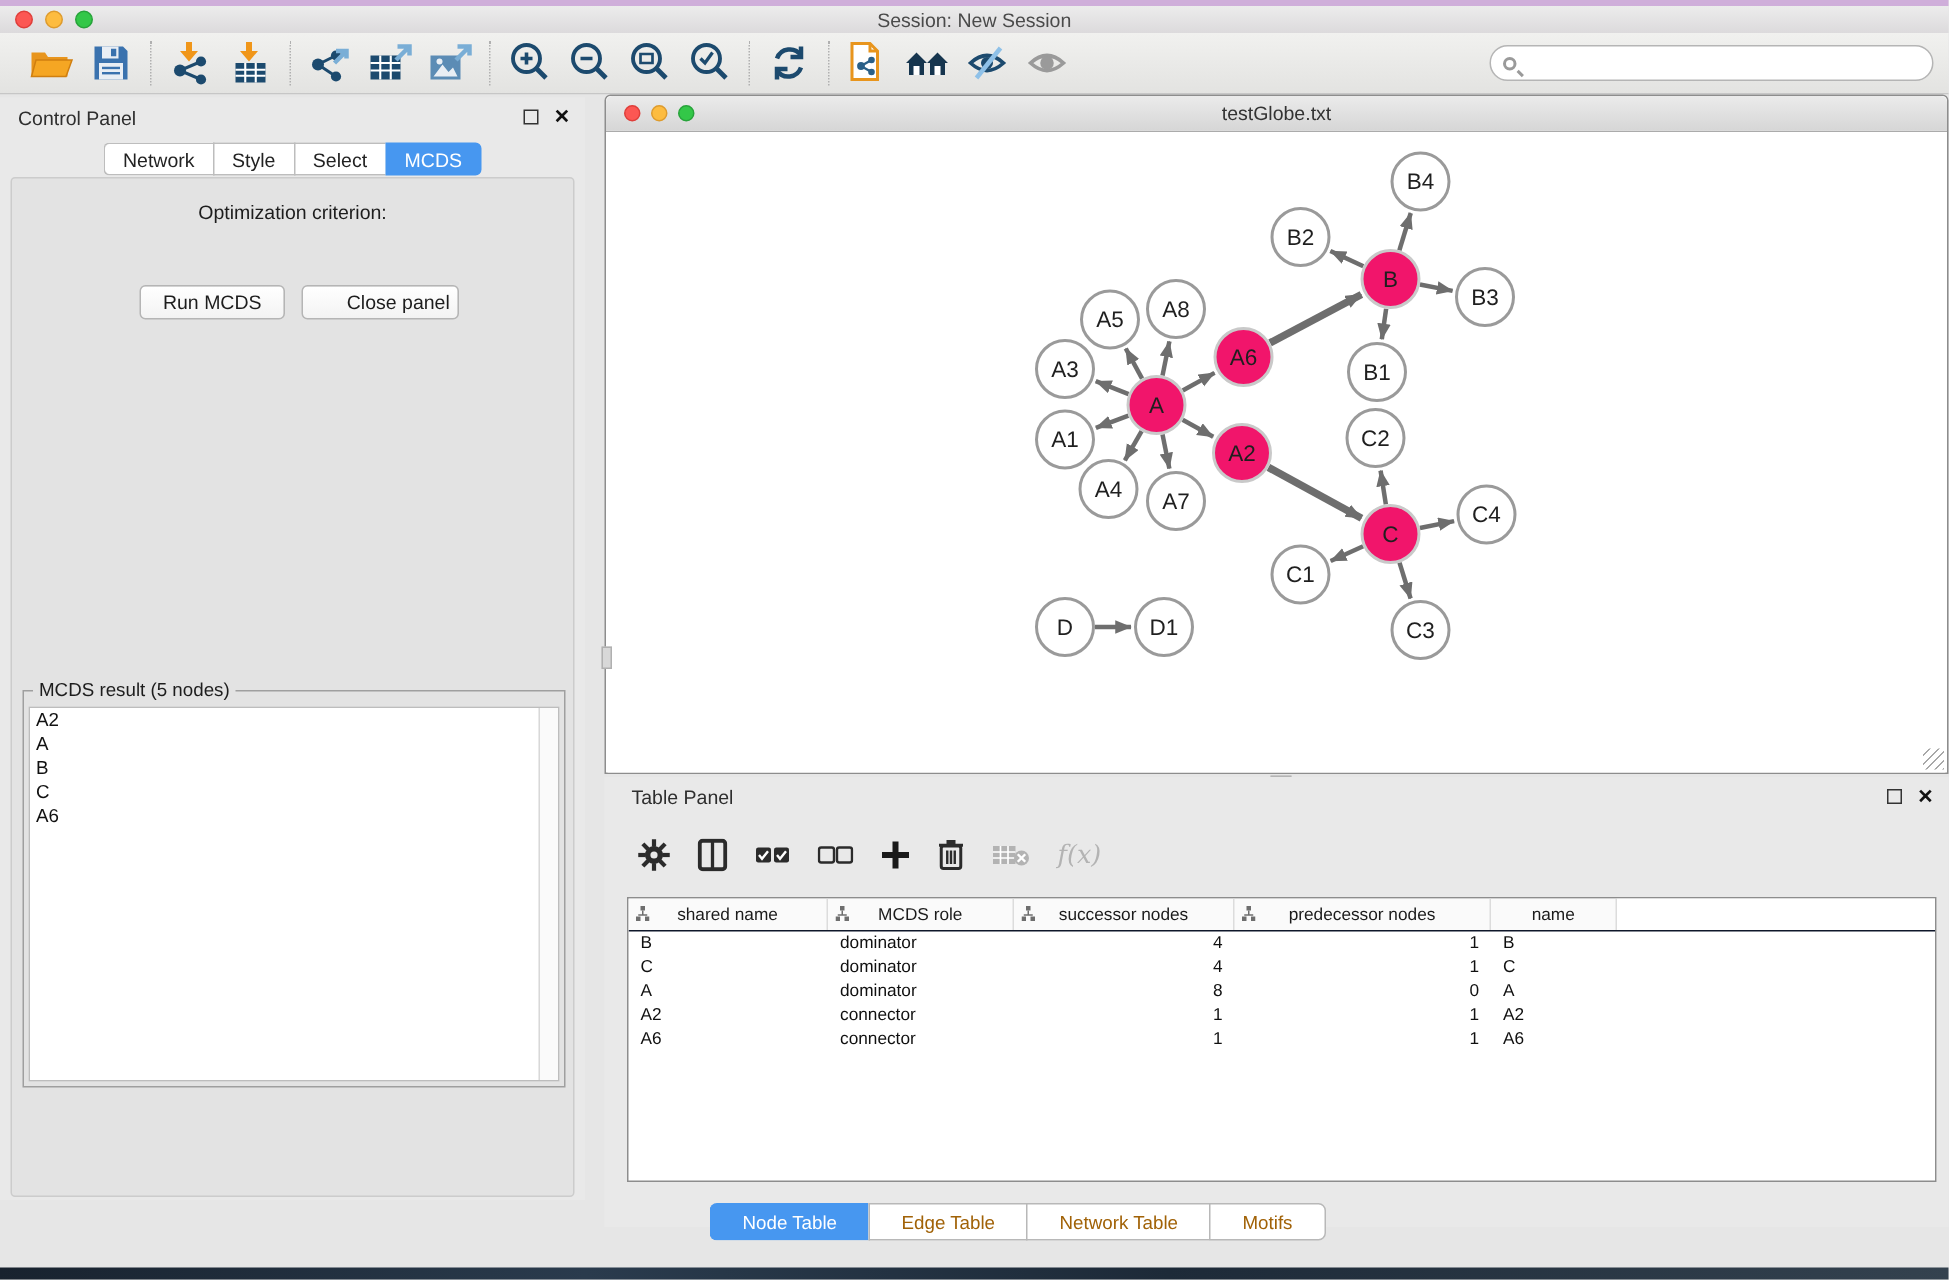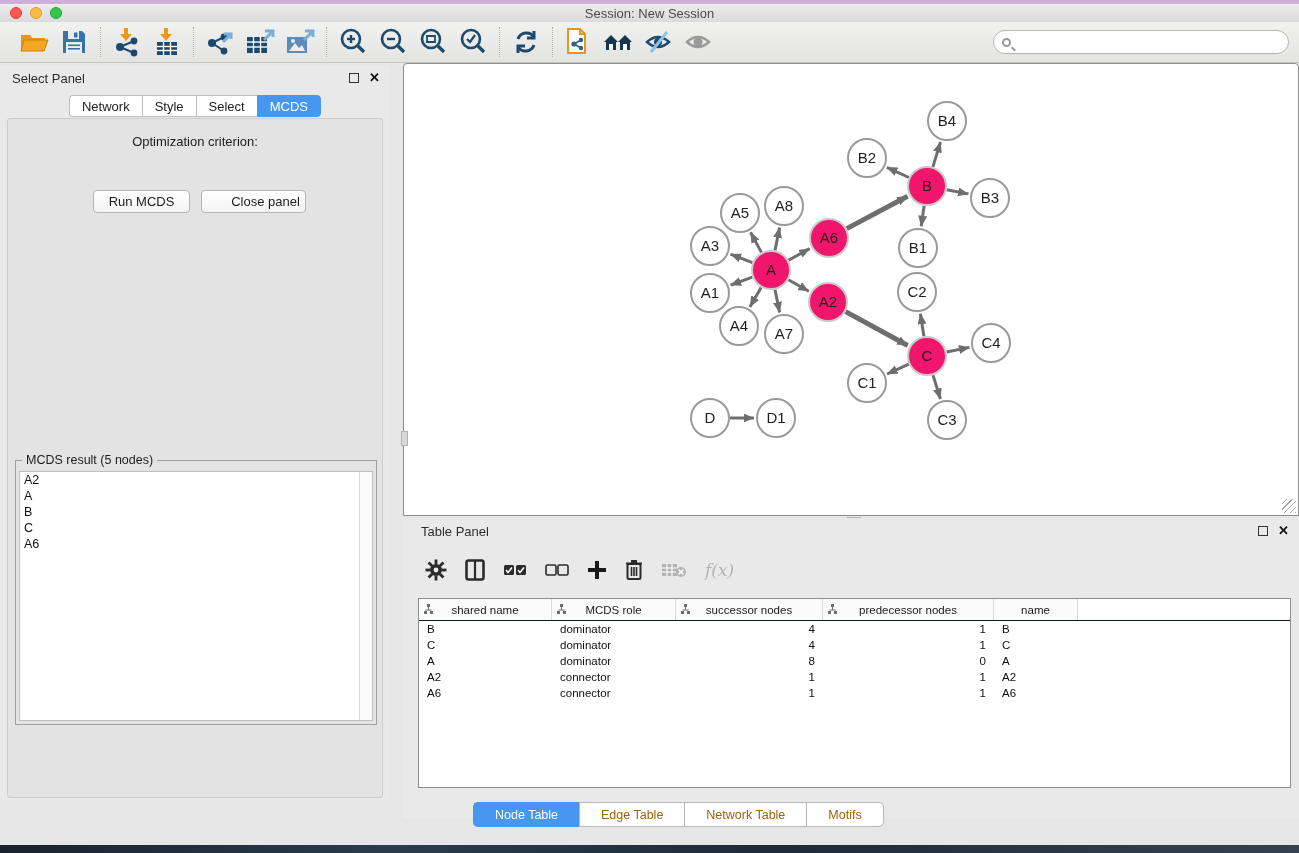--- a/index.html
+++ b/index.html
@@ -285,21 +285,21 @@
     <div class="searchbox">
       <span class="mag"></span>
       <input type="text" placeholder="" style="">
     </div>
   </div>
 
   <div class="workspace">
 
     <div class="control-panel">
       <div class="panel-header">
-        <span class="panel-title">Select Panel</span>
+        <span class="panel-title">Control Panel</span>
         <span class="panel-header-icons">
           <span class="float-ic"></span>
           <span class="close-ic">✕</span>
         </span>
       </div>
       <div class="cp-tabs" id="cp-tabs">
           <div class="cp-tab">Network</div>
           <div class="cp-tab">Style</div>
           <div class="cp-tab">Select</div>
           <div class="cp-tab selected">MCDS</div>
@@ -316,20 +316,28 @@
               <div class="result-item">A</div>
               <div class="result-item">B</div>
               <div class="result-item">C</div>
               <div class="result-item">A6</div>
             </div>
         </div>
       </div>
     </div>
 
     <div class="network-window">
+      <div class="nw-titlebar">
+        <div class="nw-traffic">
+          <div class="light red"></div>
+          <div class="light yellow"></div>
+          <div class="light green"></div>
+        </div>
+        <div class="nw-title">testGlobe.txt</div>
+      </div>
       <div class="nw-canvas">
         <svg id="graph-svg" width="892" height="426" viewBox="0 0 892 426">
           <defs>
             <marker id="arrow" markerUnits="userSpaceOnUse" markerWidth="12" markerHeight="10" refX="10.5" refY="4.5" orient="auto">
               <path d="M0,0 L11,4.5 L0,9 Z" fill="#6e6e6e"></path>
             </marker>
           </defs>
         <line x1="347.3" y1="188.1" x2="325.6" y2="196.2" stroke="#6e6e6e" stroke-width="3" marker-end="url(#arrow)"></line>
             <line x1="347.4" y1="173.7" x2="325.5" y2="165.1" stroke="#6e6e6e" stroke-width="3" marker-end="url(#arrow)"></line>
             <line x1="356.1" y1="198.4" x2="344.9" y2="217.9" stroke="#6e6e6e" stroke-width="3" marker-end="url(#arrow)"></line>

